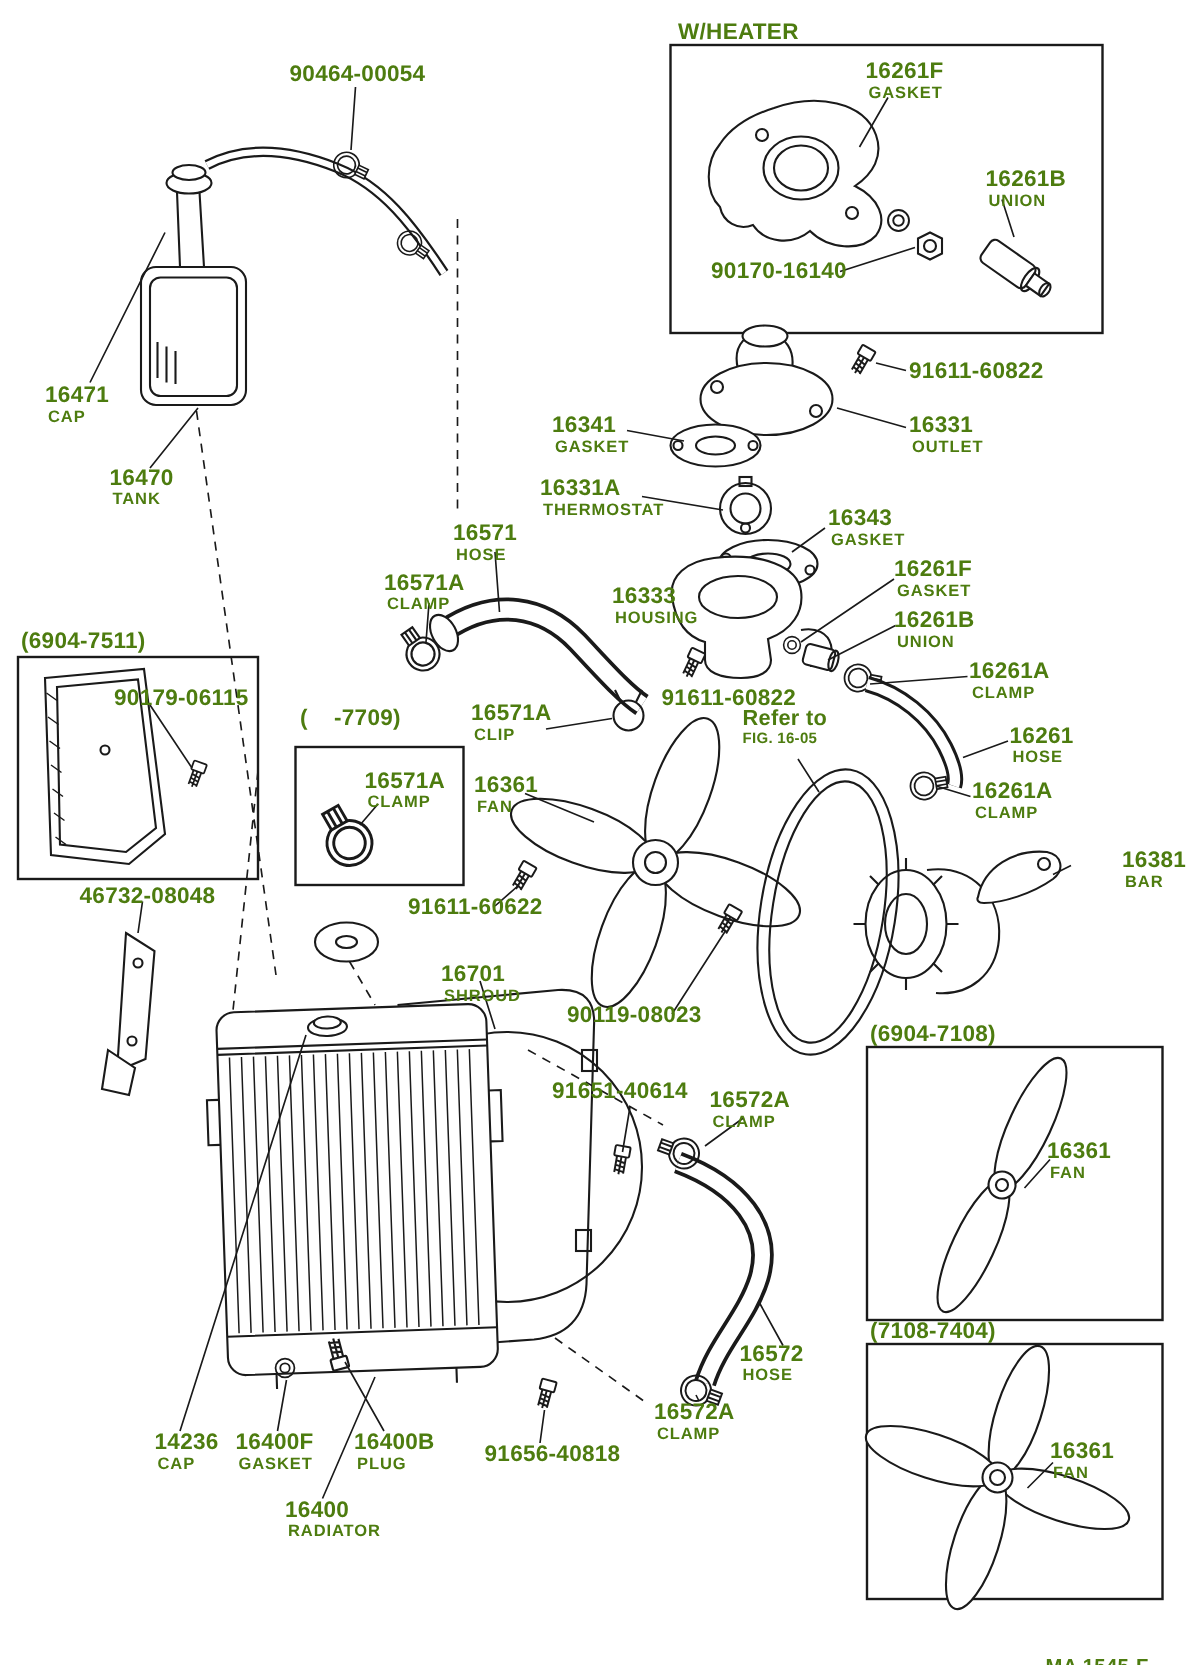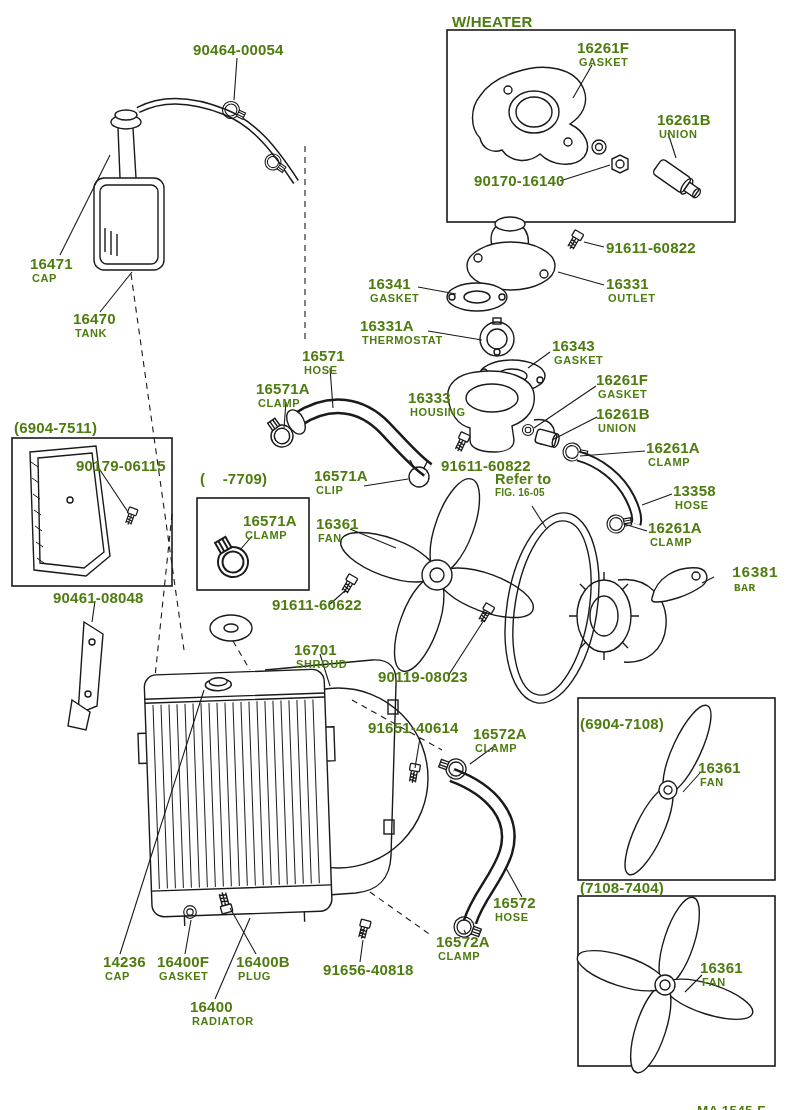--- a/index.html
+++ b/index.html
@@ -253,34 +253,34 @@
       <div class="lbl part" style="left: 360px; top: 318px;"><span class="num">16331A</span><span class="desc">THERMOSTAT</span></div>
       <div class="lbl part" style="left: 302px; top: 348px;"><span class="num">16571</span><span class="desc">HOSE</span></div>
       <div class="lbl part" style="left: 552px; top: 338px;"><span class="num">16343</span><span class="desc">GASKET</span></div>
       <div class="lbl part" style="left: 256px; top: 381px;"><span class="num">16571A</span><span class="desc">CLAMP</span></div>
       <div class="lbl part" style="left: 596px; top: 372px;"><span class="num">16261F</span><span class="desc">GASKET</span></div>
       <div class="lbl part" style="left: 360px; top: 390px; margin-left: 48px;"><span class="num">16333</span><span class="desc">HOUSING</span></div>
       <div class="lbl part" style="left: 596px; top: 406px;"><span class="num">16261B</span><span class="desc">UNION</span></div>
       <div class="lbl part" style="left: 646px; top: 440px;"><span class="num">16261A</span><span class="desc">CLAMP</span></div>
       <div class="lbl part" style="left: 441px; top: 458px;"><span class="num">91611-60822</span></div>
       <div class="lbl note" style="left: 495px; top: 472px;"><span class="num">Refer to</span><span class="desc">FIG. 16-05</span></div>
-      <div class="lbl part" style="left: 673px; top: 483px;"><span class="num">13358</span><span class="desc">HOSE</span></div>
+      <div class="lbl part" style="left: 673px; top: 483px;"><span class="num">16261</span><span class="desc">HOSE</span></div>
       <div class="lbl title" style="left: 14px; top: 420px;"><span class="num">(6904-7511)</span></div>
       <div class="lbl part" style="left: 76px; top: 458px;"><span class="num">90179-06115</span></div>
       <div class="lbl title" style="left: 200px; top: 471px;"><span class="num">(    -7709)</span></div>
       <div class="lbl part" style="left: 314px; top: 468px;"><span class="num">16571A</span><span class="desc">CLIP</span></div>
       <div class="lbl part" style="left: 243px; top: 513px;"><span class="num">16571A</span><span class="desc">CLAMP</span></div>
       <div class="lbl part" style="left: 316px; top: 516px;"><span class="num">16361</span><span class="desc">FAN</span></div>
       <div class="lbl part" style="left: 648px; top: 520px;"><span class="num">16261A</span><span class="desc">CLAMP</span></div>
-      <div class="lbl part" style="left: 53px; top: 590px;"><span class="num">90461-08048</span></div>
+      <div class="lbl part" style="left: 53px; top: 590px;"><span class="num">46732-08048</span></div>
       <div class="lbl part" style="left: 272px; top: 597px; text-align: right;"><span class="num">91611-60622</span></div>
-      <div class="lbl part" style="left: 732px; top: 566px; font-family: Liberation Mono, monospace;"><span class="num">16381</span><span class="desc">BAR</span></div>
+      <div class="lbl part" style="left: 748px; top: 566px;"><span class="num">16381</span><span class="desc">BAR</span></div>
       <div class="lbl part" style="left: 294px; top: 642px;"><span class="num">16701</span><span class="desc">SHROUD</span></div>
       <div class="lbl part" style="left: 378px; top: 669px;"><span class="num">90119-08023</span></div>
-      <div class="lbl title" style="left: 580px; top: 716px;"><span class="num">(6904-7108)</span></div>
+      <div class="lbl title" style="left: 580px; top: 682px;"><span class="num">(6904-7108)</span></div>
       <div class="lbl part" style="left: 698px; top: 760px;"><span class="num">16361</span><span class="desc">FAN</span></div>
       <div class="lbl part" style="left: 368px; top: 720px;"><span class="num">91651-40614</span></div>
       <div class="lbl part" style="left: 473px; top: 726px;"><span class="num">16572A</span><span class="desc">CLAMP</span></div>
       <div class="lbl part" style="left: 493px; top: 895px;"><span class="num">16572</span><span class="desc">HOSE</span></div>
       <div class="lbl part" style="left: 436px; top: 934px;"><span class="num">16572A</span><span class="desc">CLAMP</span></div>
       <div class="lbl title" style="left: 580px; top: 880px;"><span class="num">(7108-7404)</span></div>
       <div class="lbl part" style="left: 700px; top: 960px;"><span class="num">16361</span><span class="desc">FAN</span></div>
       <div class="lbl part" style="left: 103px; top: 954px;"><span class="num">14236</span><span class="desc">CAP</span></div>
       <div class="lbl part" style="left: 157px; top: 954px;"><span class="num">16400F</span><span class="desc">GASKET</span></div>
       <div class="lbl part" style="left: 236px; top: 954px;"><span class="num">16400B</span><span class="desc">PLUG</span></div>

